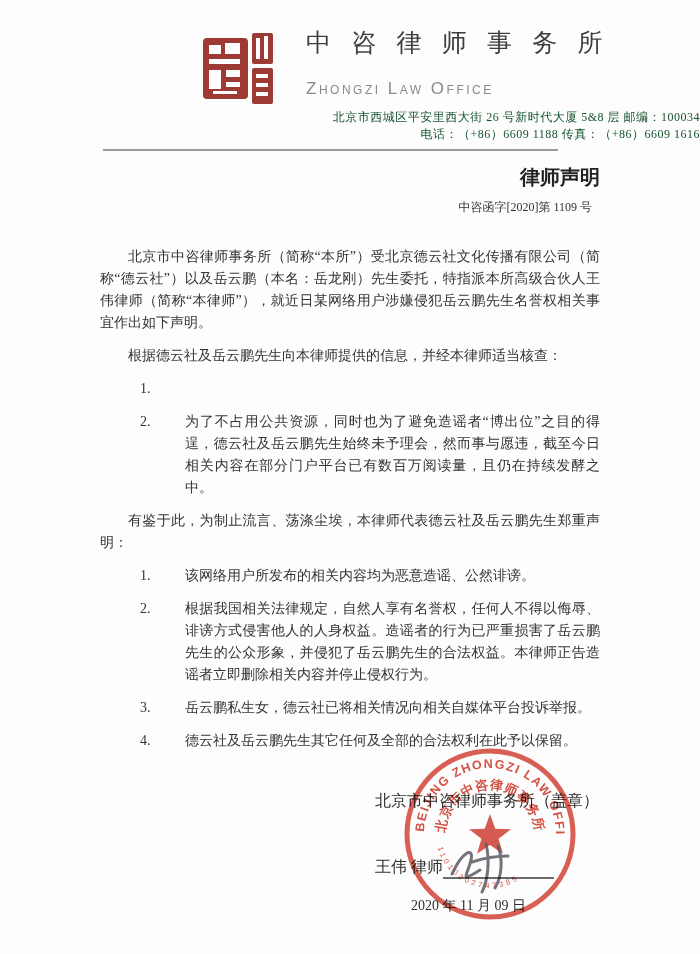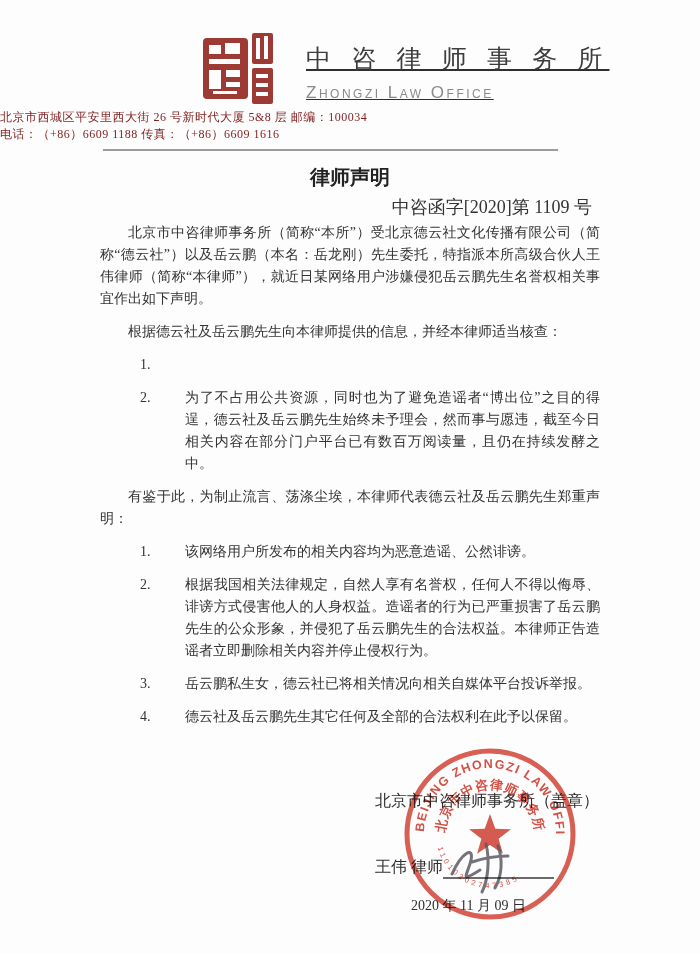--- a/index.html
+++ b/index.html
@@ -9,42 +9,42 @@
     width: 700px;
     height: 954px;
     margin: 0 auto;
     background: #fdfdfd;
     overflow: hidden;
     font-family: "Liberation Serif", "DejaVu Serif", serif;
     color: #2f2f2f;
   }
   
   .logo-seal { position: absolute; left: 202px; top: 33px; width: 72px; height: 72px; }
-  .firm-names { position: absolute; left: 306px; top: 42px; width: 280px; text-decoration: underline; }
+  .firm-names { position: absolute; left: 306px; top: 26px; width: 280px; }
   .firm-cn {
     font-size: 25px; letter-spacing: 7px; color: #3d3d3d;
     white-space: nowrap; font-weight: 500;
   }
   .firm-en {
-    margin-top: 8px; font-size: 17px; letter-spacing: 2.5px; color: #8a8a8a;
+    margin-top: 20px; font-size: 17px; letter-spacing: 2.5px; color: #8a8a8a;
     font-variant: small-caps; white-space: nowrap;
     font-family: "Liberation Sans", "DejaVu Sans", sans-serif;
     font-variant-caps: small-caps;
   }
-  .addr-block { position: absolute; left: 0; top: 109px; width: 700px; text-align: left; color: #7f1d1d; }
+  .addr-block { position: absolute; left: 0; top: 109px; width: 700px; text-align: right; color: #14532d; }
   .addr-line { font-size: 12px; line-height: 17px; letter-spacing: .5px; }
   .hr-rule { position: absolute; left: 103px; top: 149px; width: 455px; height: 2px; background: #9b9b9b; }
   
   .body {
     position: absolute; left: 100px; top: 164px; width: 500px;
     font-size: 14px; line-height: 22px; text-align: justify; text-justify: inter-character;
     color: #333;
   }
-  .doc-title { text-align: center; font-size: 20px; font-weight: bold; color: #222; line-height: 26px; }
-  .doc-ref { text-align: right; padding-right: 8px; font-size: 18px; margin-top: 6px; margin-bottom: 4px; }
+  .doc-title { text-align: right; font-size: 20px; font-weight: bold; color: #222; line-height: 26px; }
+  .doc-ref { text-align: right; padding-right: 8px; font-size: 12px; margin-top: 6px; margin-bottom: 28px; }
   .para { text-indent: 2em; margin-bottom: 11px; }
   .lead { text-indent: 2em; margin-bottom: 11px; }
   .list-row { display: flex; margin-bottom: 11px; }
   .list-no { flex: 0 0 45px; padding-left: 40px; flex-basis: 85px; }
   .list-txt { flex: 1; }
   .closing { text-indent: 2em; margin-top: 13px; }
   
   .sig-firm { position: absolute; left: 375px; top: 791px; font-size: 16px; white-space: nowrap; }
   .sig-lawyer { position: absolute; left: 375px; top: 857px; font-size: 16px; white-space: nowrap; }
   .sig-underline { position: absolute; left: 443px; top: 877px; width: 111px; height: 2px; background: #6a6a6a; }

